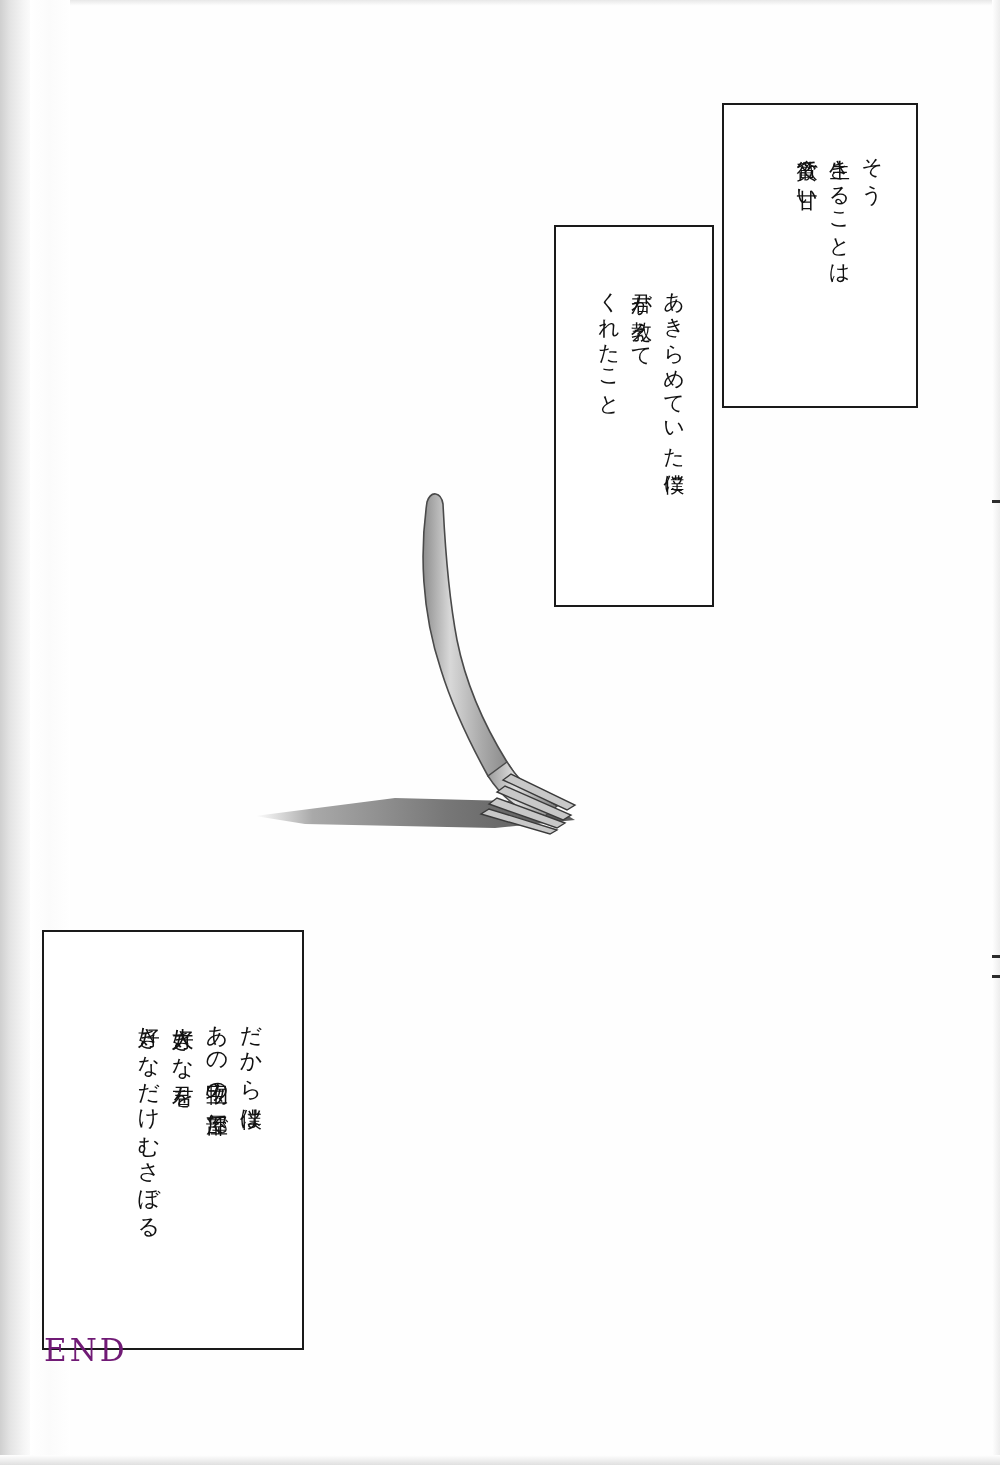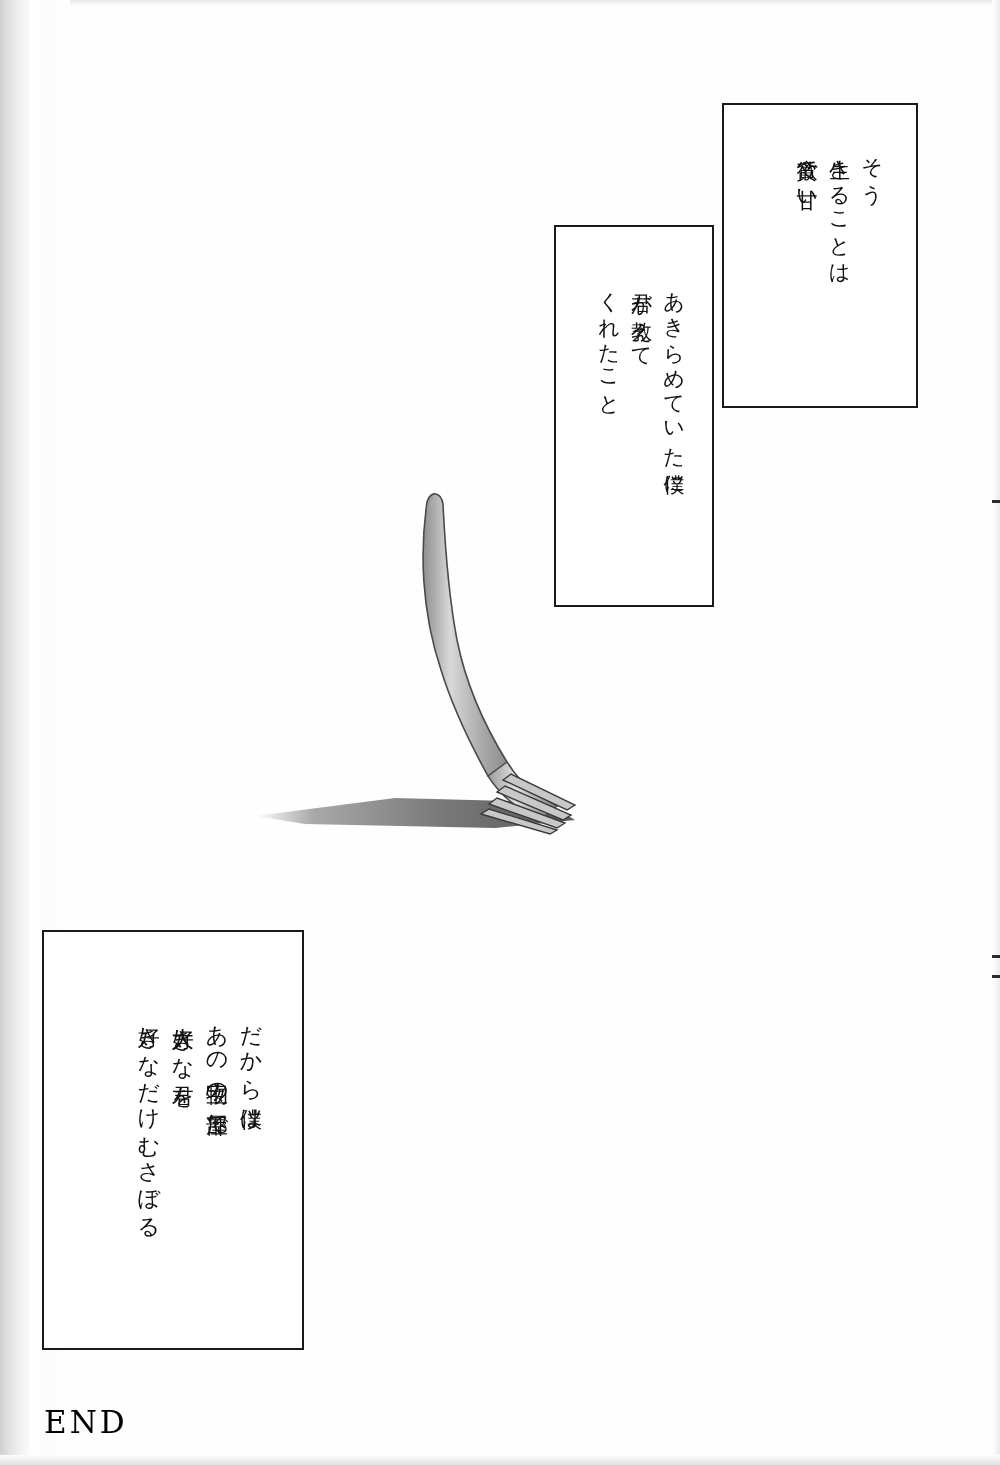--- a/index.html
+++ b/index.html
@@ -93,25 +93,25 @@
     width: 262px; height: 420px;
   }
   #box-bottom .vtext {
     position: absolute;
     top: 78px; right: 34px;
     font-size: 22px;
   }
 
   #end-label {
     position: absolute;
-    left: 44px; top: 1404px;
+    left: 44px; top: 1332px;
     font-family: "DejaVu Serif", serif;
     font-size: 31px;
     letter-spacing: 3px;
-    color: #000000;
+    color: #701a75;
   }
 
   #fork {
     position: absolute;
     left: 245px; top: 480px;
     width: 360px; height: 380px;
   }
 </style>
 </head>
 <body>

